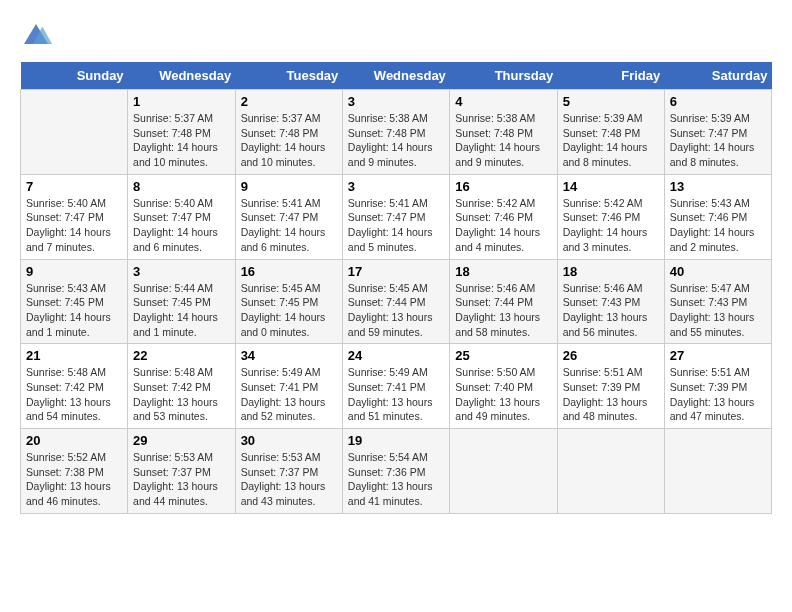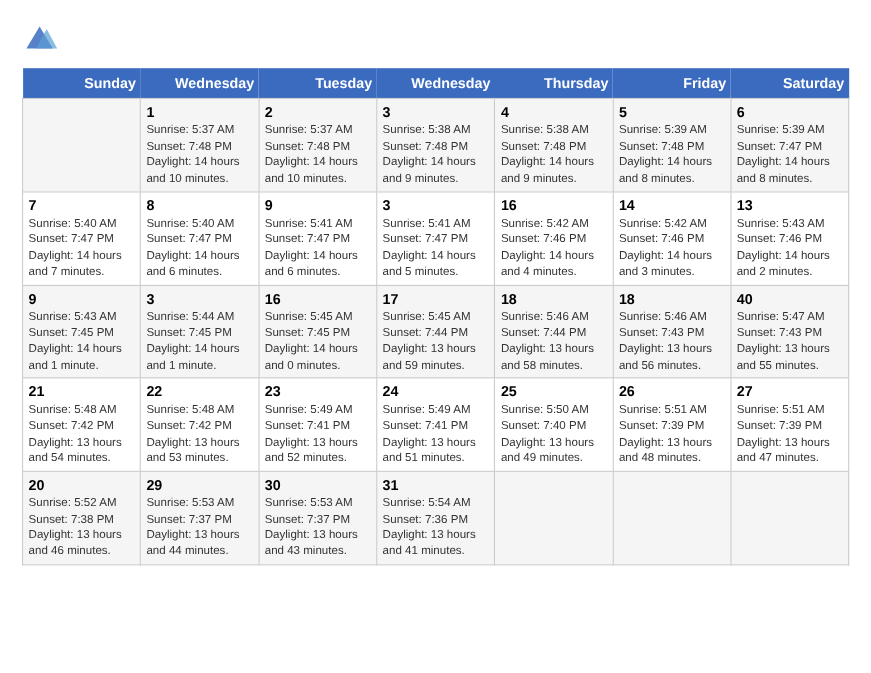--- a/index.html
+++ b/index.html
@@ -207,21 +207,21 @@
       <tr>
         <td>
           <span class="day-num">21</span>
           <div class="day-info">Sunrise: 5:48 AM<br>Sunset: 7:42 PM<br>Daylight: 13 hours<br>and 54 minutes.</div>
         </td>
         <td>
           <span class="day-num">22</span>
           <div class="day-info">Sunrise: 5:48 AM<br>Sunset: 7:42 PM<br>Daylight: 13 hours<br>and 53 minutes.</div>
         </td>
         <td>
-          <span class="day-num">23</span>
+          <span class="day-num">34</span>
           <div class="day-info">Sunrise: 5:49 AM<br>Sunset: 7:41 PM<br>Daylight: 13 hours<br>and 52 minutes.</div>
         </td>
         <td>
           <span class="day-num">24</span>
           <div class="day-info">Sunrise: 5:49 AM<br>Sunset: 7:41 PM<br>Daylight: 13 hours<br>and 51 minutes.</div>
         </td>
         <td>
           <span class="day-num">25</span>
           <div class="day-info">Sunrise: 5:50 AM<br>Sunset: 7:40 PM<br>Daylight: 13 hours<br>and 49 minutes.</div>
         </td>
@@ -241,21 +241,21 @@
         </td>
         <td>
           <span class="day-num">29</span>
           <div class="day-info">Sunrise: 5:53 AM<br>Sunset: 7:37 PM<br>Daylight: 13 hours<br>and 44 minutes.</div>
         </td>
         <td>
           <span class="day-num">30</span>
           <div class="day-info">Sunrise: 5:53 AM<br>Sunset: 7:37 PM<br>Daylight: 13 hours<br>and 43 minutes.</div>
         </td>
         <td>
-          <span class="day-num">31</span>
+          <span class="day-num">19</span>
           <div class="day-info">Sunrise: 5:54 AM<br>Sunset: 7:36 PM<br>Daylight: 13 hours<br>and 41 minutes.</div>
         </td>
         <td></td>
         <td></td>
         <td></td>
       </tr>
     </tbody>
 </table>
 
 </body></html>

